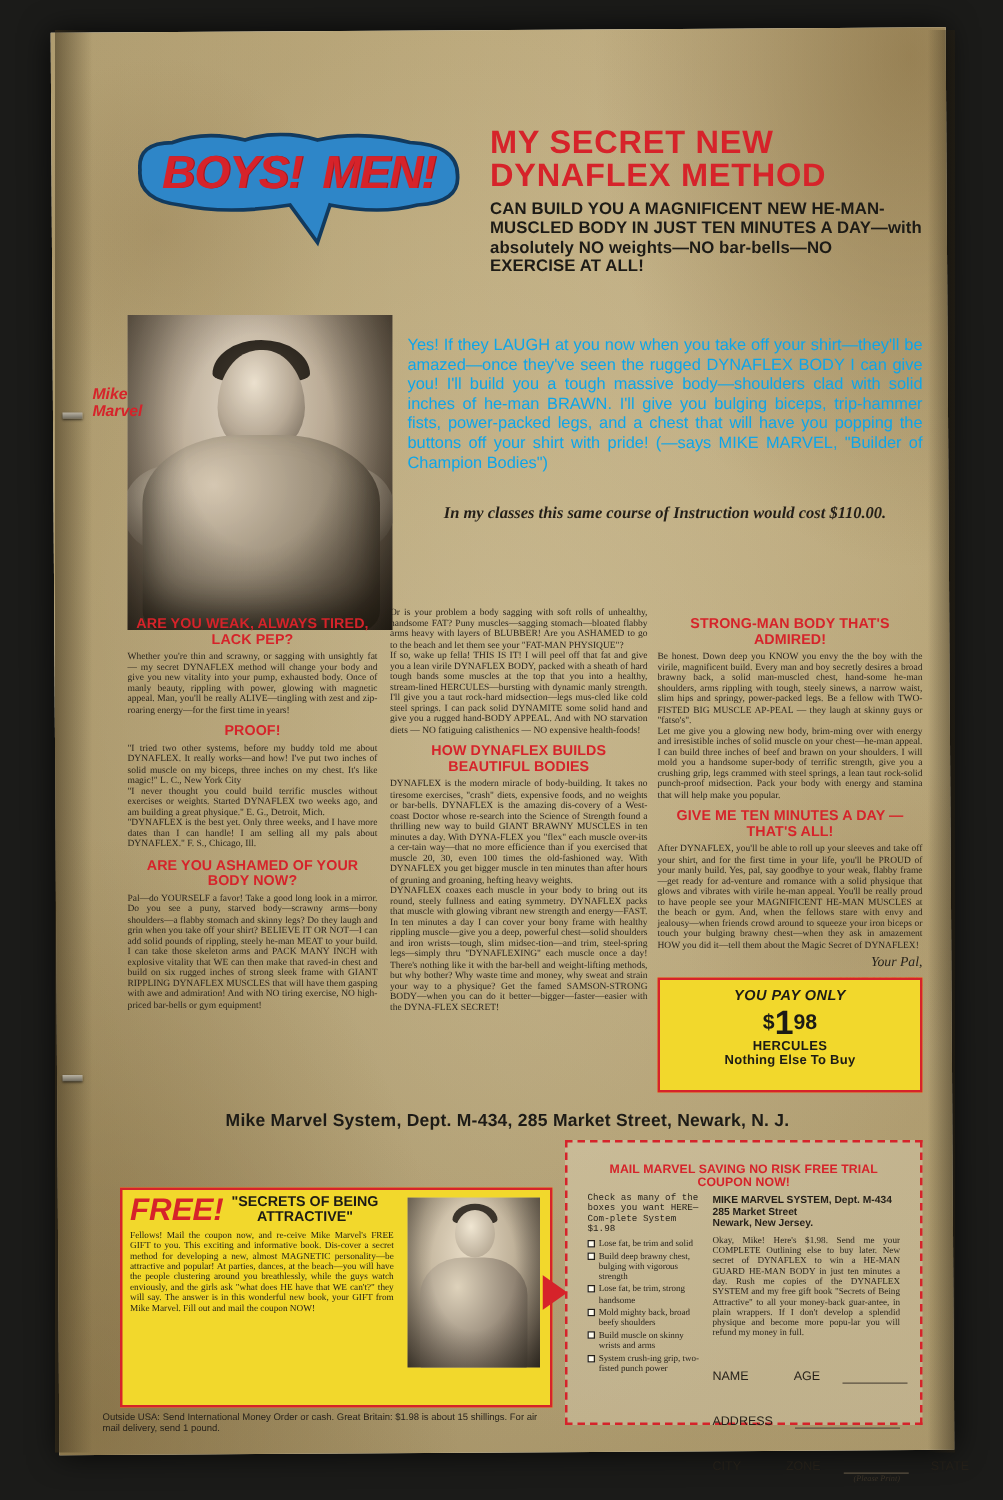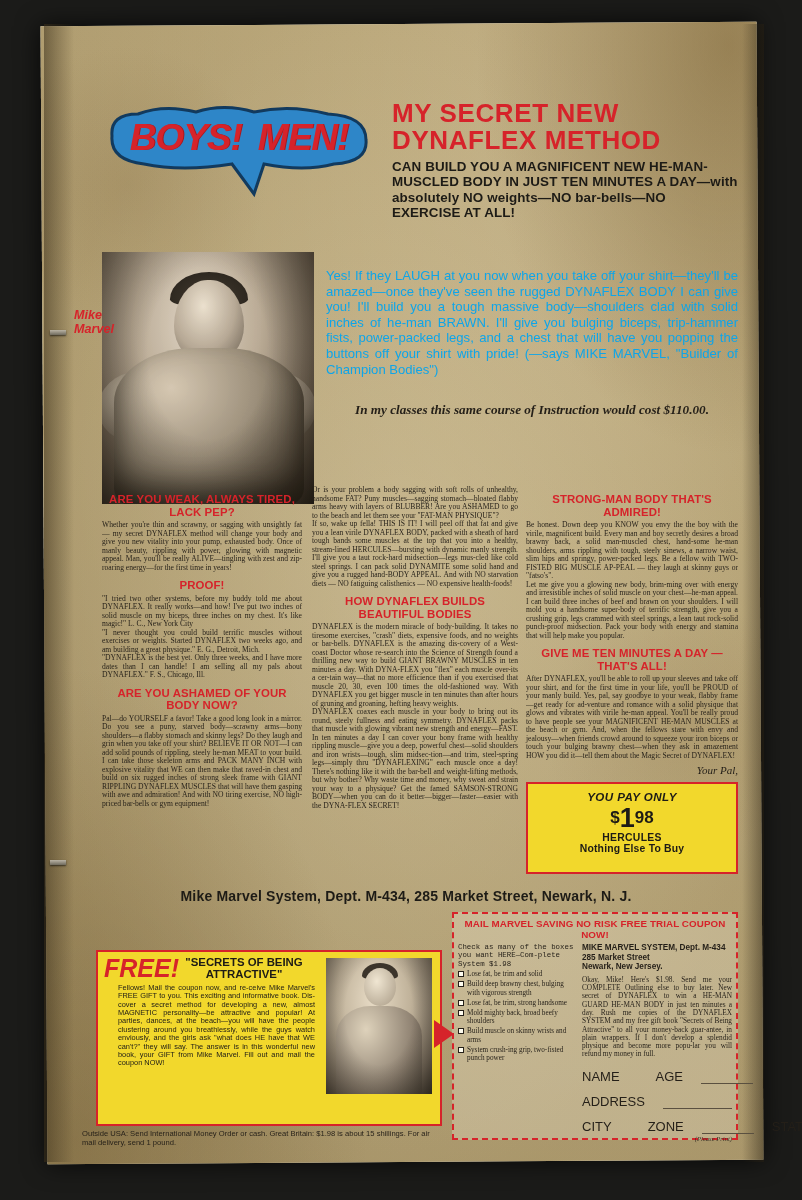--- a/index.html
+++ b/index.html
@@ -223,21 +223,21 @@
   }
 
   
   .bottom { position:relative; margin-top:12px; height:232px; }
 
   
   #coupon {
     position:absolute; left:378px; top:-4px; width:286px; height:228px;
     border:2px dashed #d6232a;
     background:rgba(255,252,235,.25);
-    padding:4px;
+    padding:16px;
   }
   #coupon-title {
     font-family:"Liberation Sans", sans-serif;
     font-weight:bold; font-size:9.8px; color:#d6232a;
     text-align:center; letter-spacing:.1px; margin-bottom:3px;
   }
   #coupon-cols { display:flex; gap:6px; }
   #coupon-left { width:120px; }
   #coupon-right { width:150px; }
   .ck-intro { font-size:7.4px; line-height:8.4px; color:#241f18;font-family:Liberation Mono, monospace; }
@@ -250,21 +250,21 @@
   .addr-block {
     font-family:"Liberation Sans", sans-serif;
     font-weight:bold; font-size:8.2px; line-height:9.6px; color:#241f18;
     margin-bottom:4px;
   }
   .coupon-body { font-size:7.3px; line-height:8.3px; color:#241f18; text-align:justify; }
   .fields { margin-top:6px; }
   .field-line {
     display:flex; align-items:flex-end; gap:18px;
     font-family:"Liberation Sans", sans-serif;
-    font-size:13px; color:#241f18; margin-top:10px;
+    font-size:10px; color:#241f18; margin-top:25px;
   }
   .rule { flex:1 1 auto; border-bottom:1px solid #5a5040; height:8px; }
   .rule.short { flex:0 0 52px; }
   .print-note {
     text-align:right; font-size:6.6px; font-style:italic; color:#3a3227; margin-top:1px;
   }
 
   
   #freebox {
     position:absolute; left:22px; top:34px; width:346px; height:176px;
@@ -282,22 +282,21 @@
   }
   .fb-secrets {
     font-family:"Liberation Sans", sans-serif;
     font-weight:bold; font-size:11.4px; color:#1d1b16;
     line-height:12.4px; display:inline-block;
     margin-left:5px; width:120px; vertical-align:top; text-align:center;
   }
   .fb-body {
     margin-top:3px;
     font-size:7.4px; line-height:8.4px; color:#1d1b16; text-align:justify;
-    font-family:Liberation Sans, sans-serif;
-    margin-left:14px;
+    font-family:Liberation Serif, serif;
   }
   #fb-photo {
     position:absolute; left:6px; top:6px; width:106px; height:136px;
     background: radial-gradient(ellipse at 45% 30%, #e8dcc6 0%, #c0b29a 45%, #7d7161 80%, #463f35 100%);
     overflow:hidden;
   }
   #fb-photo .h { position:absolute; left:38px; top:10px; width:32px; height:38px;
     background: radial-gradient(ellipse at 40% 35%, #f0e6d2, #a89a85); border-radius:50%; }
   #fb-photo .hh { position:absolute; left:36px; top:5px; width:36px; height:16px;
     background:#3b342b; border-radius:50% 50% 20% 20% / 80% 80% 20% 20%; }

